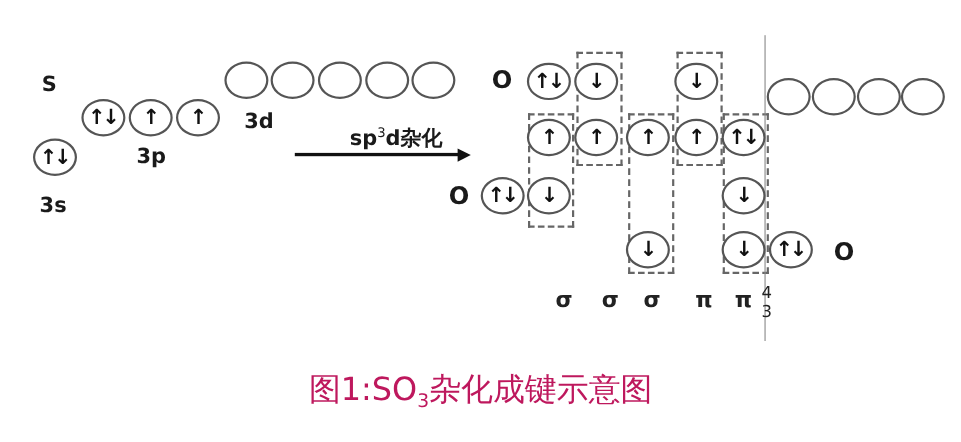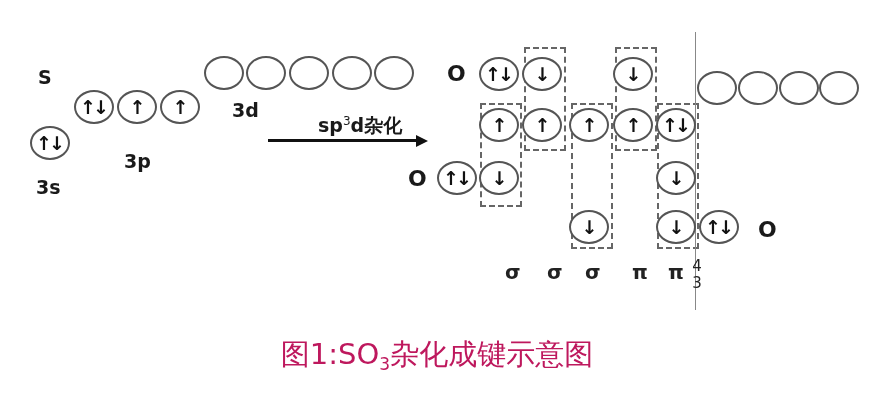--- a/index.html
+++ b/index.html
@@ -36,38 +36,38 @@
 
 <div class="orb" style="left:74px; top:90px;">
   <span class="e">↑↓</span>
 </div>
 <div class="orb" style="left:117px; top:90px;">
   <span class="e">↑</span>
 </div>
 <div class="orb" style="left:160px; top:90px;">
   <span class="e">↑</span>
 </div>
-<div class="lbl" style="left:124px; top:150px;">3p</div>
+<div class="lbl" style="left:124px; top:131px;">3p</div>
 
 <div class="orb" style="left:204px; top:56px;">
     <span class="e"></span>
   </div>
 <div class="orb" style="left:246px; top:56px;">
     <span class="e"></span>
   </div>
 <div class="orb" style="left:289px; top:56px;">
     <span class="e"></span>
   </div>
 <div class="orb" style="left:332px; top:56px;">
     <span class="e"></span>
   </div>
 <div class="orb" style="left:374px; top:56px;">
     <span class="e"></span>
   </div>
-<div class="lbl" style="left:232px; top:99px;">3d</div>
+<div class="lbl" style="left:222px; top:99px;">3d</div>
 
 <div class="lbl" style="left:318px; top:113px; font-size:19px;text-align:right;">
   <span>sp</span><sup style="font-size:12px; font-weight:normal;">3</sup><span>d杂化</span>
 </div>
 <div class="arrow-line" style="left:268px; top:139px; width:150px;"></div>
 <div class="arrow-head" style="left:416px; top:134.5px;"></div>
 
 <div class="box" style="left:480px; top:103px; width:42px; height:104px;"></div>
 <div class="box" style="left:524px; top:47px; width:42px; height:104px;"></div>
 <div class="box" style="left:571px; top:103px; width:42px; height:146px;"></div>

